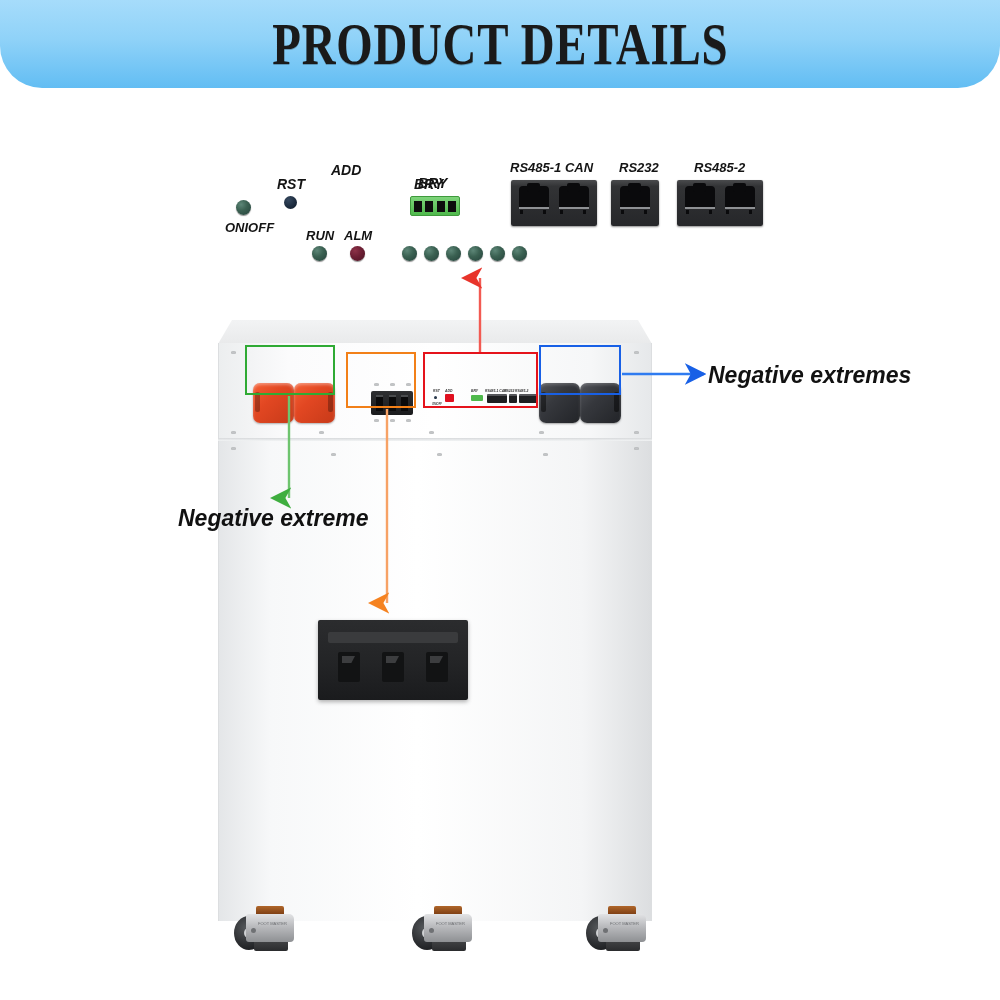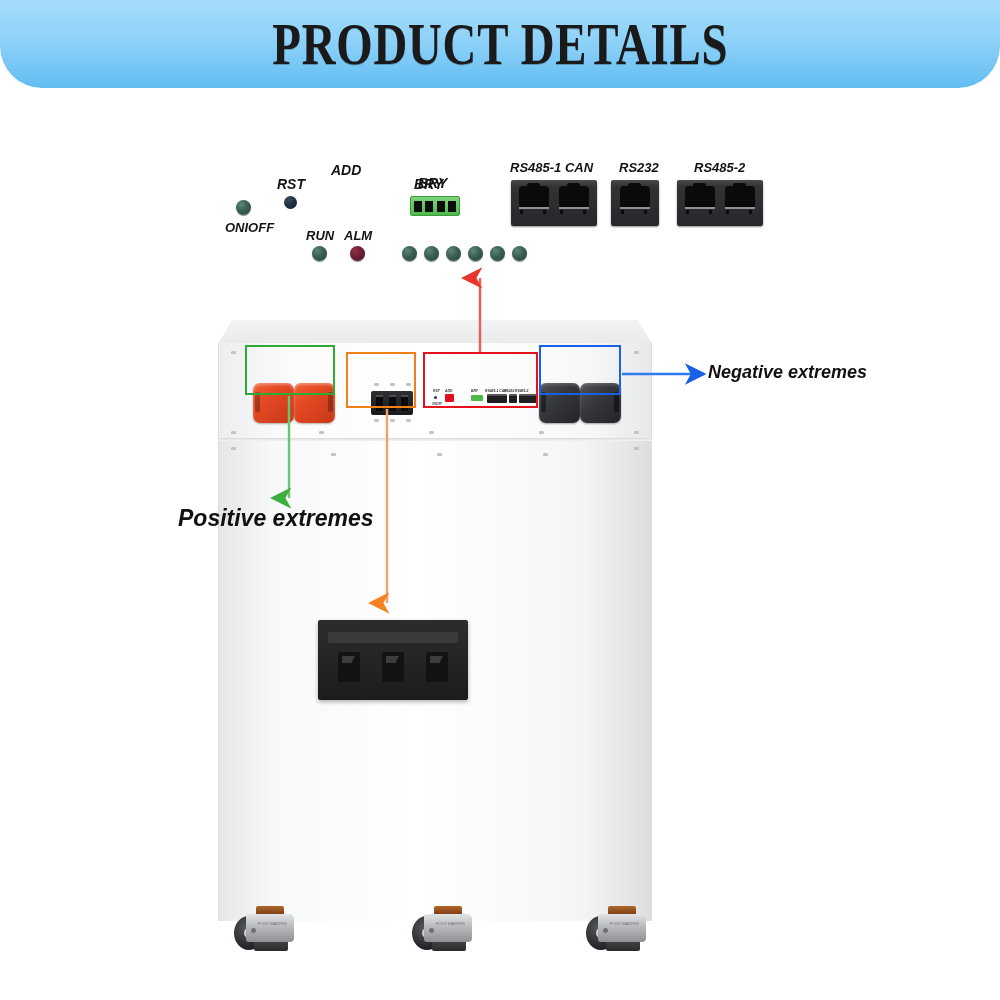--- a/index.html
+++ b/index.html
@@ -379,21 +379,21 @@
 
   .annot {
     position: absolute;
     font-family: "Liberation Sans", sans-serif;
     font-style: italic;
     font-weight: bold;
     color: #111111;
     white-space: nowrap;
   }
   #annot-pos { left: 178px; top: 505px; font-size: 23px; }
-  #annot-neg { left: 708px; top: 362px; font-size: 18px; }
+  #annot-neg { left: 708px; top: 362px; font-size: 23px; }
 </style>
 </head>
 <body>
 
 <div id="banner">
   <div id="banner-title">PRODUCT DETAILS</div>
 </div>
 
 <div id="callout-panel">
 
@@ -601,14 +601,14 @@
 
   <line x1="480" y1="352" x2="480" y2="278" stroke="#f25a52" stroke-width="2.4" marker-end="url(#ah-red)"></line>
 
   <line x1="289" y1="396" x2="289" y2="498" stroke="#6ec46e" stroke-width="2.4" marker-end="url(#ah-green)"></line>
 
   <line x1="387" y1="409" x2="387" y2="603" stroke="#f7a265" stroke-width="2.4" marker-end="url(#ah-orange)"></line>
 
   <line x1="622" y1="374" x2="704" y2="374" stroke="#2f7bf0" stroke-width="2.4" marker-end="url(#ah-blue)"></line>
 </svg>
 
-<div class="annot" id="annot-pos">Positive extremes</div>
+<div class="annot" id="annot-pos">Negative extreme</div>
 <div class="annot" id="annot-neg">Negative extremes</div>
 
 </body></html>

